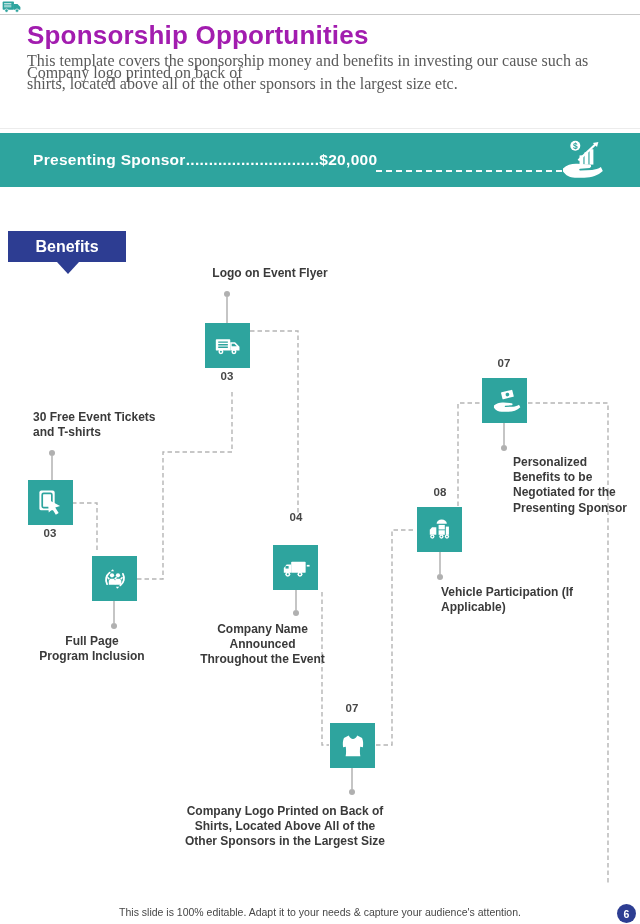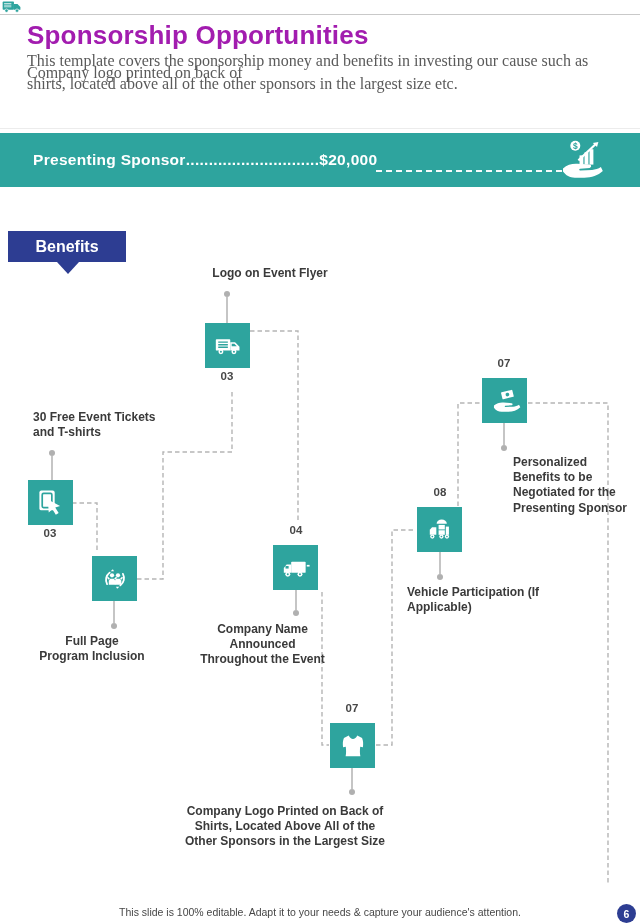--- a/index.html
+++ b/index.html
@@ -40,23 +40,23 @@
   .icon-sq{width:45px;height:45px;background:var(--teal);color:var(--teal);
            display:flex;align-items:center;justify-content:center;}
   .icon-sq svg{width:34px;height:34px;}
   .num{width:40px;text-align:center;font-weight:bold;font-size:11.5px;color:#474747;}
   .blabel{font-weight:bold;font-size:12px;line-height:1.27;color:var(--ink);white-space:pre-line;}
   .t-center{text-align:center;}
 
   .icon-01{left:28px;top:480px;}  .num-01{left:30px;top:527px;}  .lbl-01{left:33px;top:410px;width:160px;}
   .icon-02{left:92px;top:556px;}  .num-02{left:108px;top:535px;margin-top:40px;}  .lbl-02{left:11px;top:634px;width:162px;}
   .icon-03{left:205px;top:323px;} .num-03{left:207px;top:370px;text-align:center;} .lbl-03{left:170px;top:266px;width:200px;}
-  .icon-04{left:273px;top:545px;} .num-04{left:276px;top:524px;} .lbl-04{left:182px;top:622px;width:161px;}
+  .icon-04{left:273px;top:545px;} .num-04{left:276px;top:511px;} .lbl-04{left:182px;top:622px;width:161px;}
   .icon-05{left:330px;top:723px;} .num-05{left:332px;top:702px;} .lbl-05{left:164px;top:804px;width:242px;}
-  .icon-06{left:417px;top:507px;} .num-06{left:420px;top:486px;} .lbl-06{left:407px;top:585px;width:155px;}
+  .icon-06{left:417px;top:507px;} .num-06{left:420px;top:486px;} .lbl-06{left:441px;top:585px;width:155px;}
   .icon-07{left:482px;top:378px;} .num-07{left:484px;top:357px;} .lbl-07{left:481px;top:455px;width:145px;margin-left:32px;}
 
   
   .footer-note{left:0;top:906px;width:640px;text-align:center;font-size:10.5px;color:#474747;}
   .page-badge{left:617px;top:904px;width:19px;height:19px;border-radius:50%;background:var(--indigo);
               color:#fff;font-size:10.5px;font-weight:bold;display:flex;align-items:center;justify-content:center;}
 </style>
 </head>
 <body>
 

